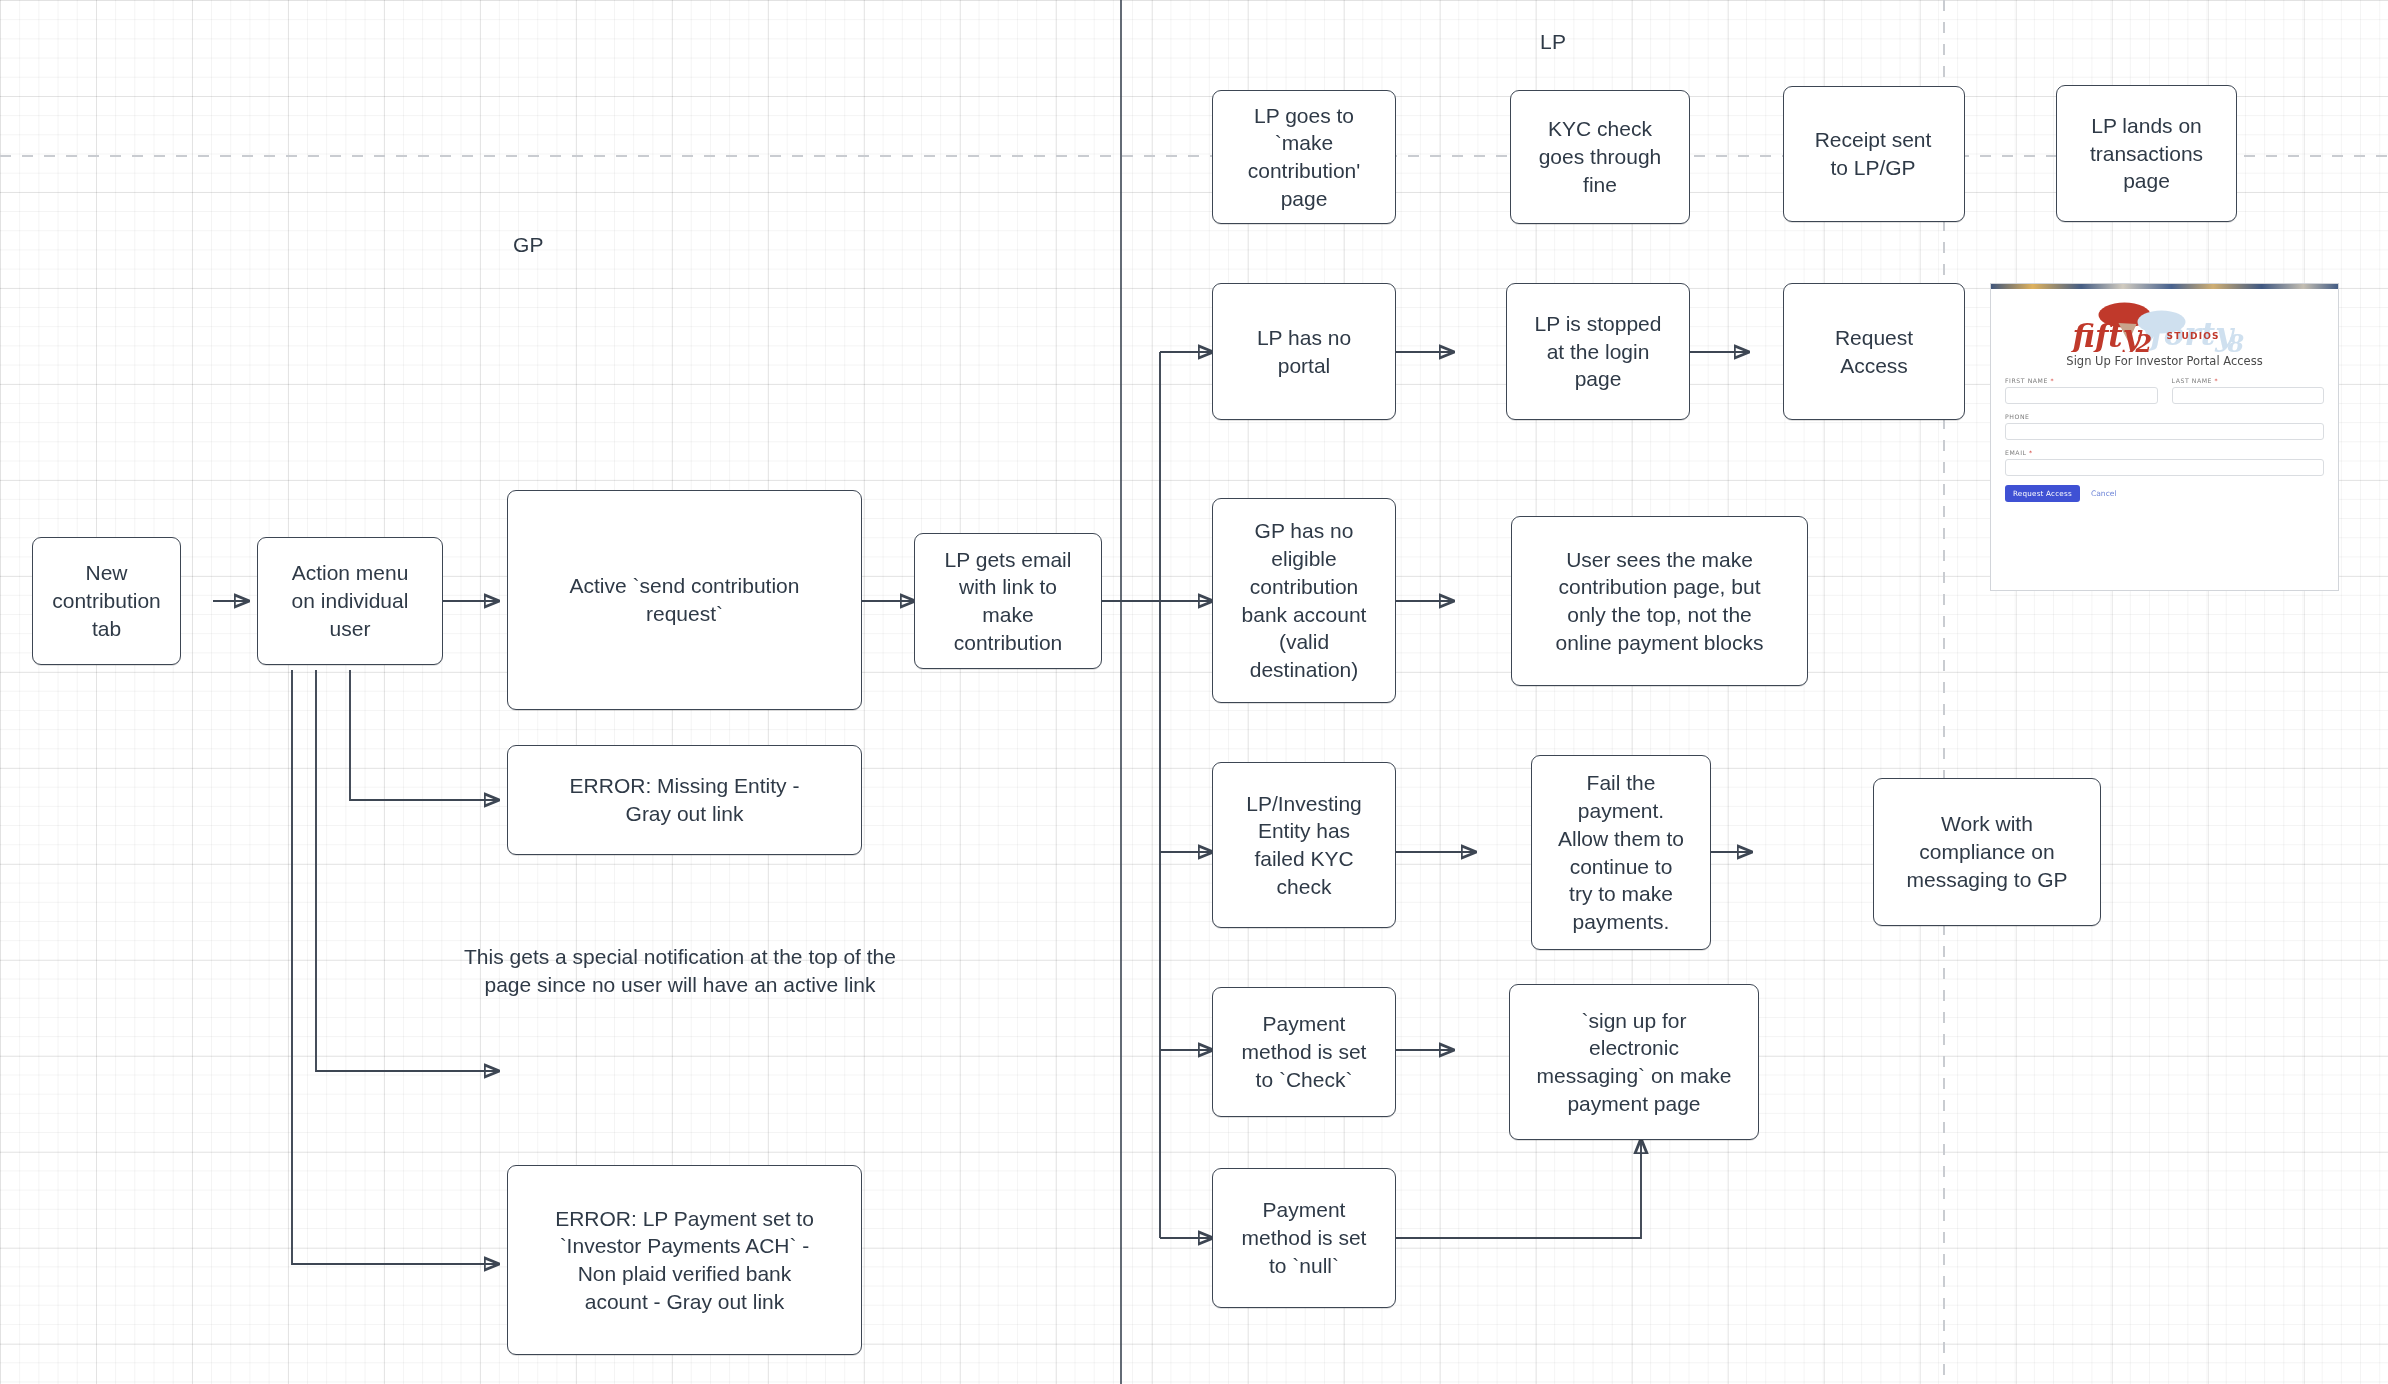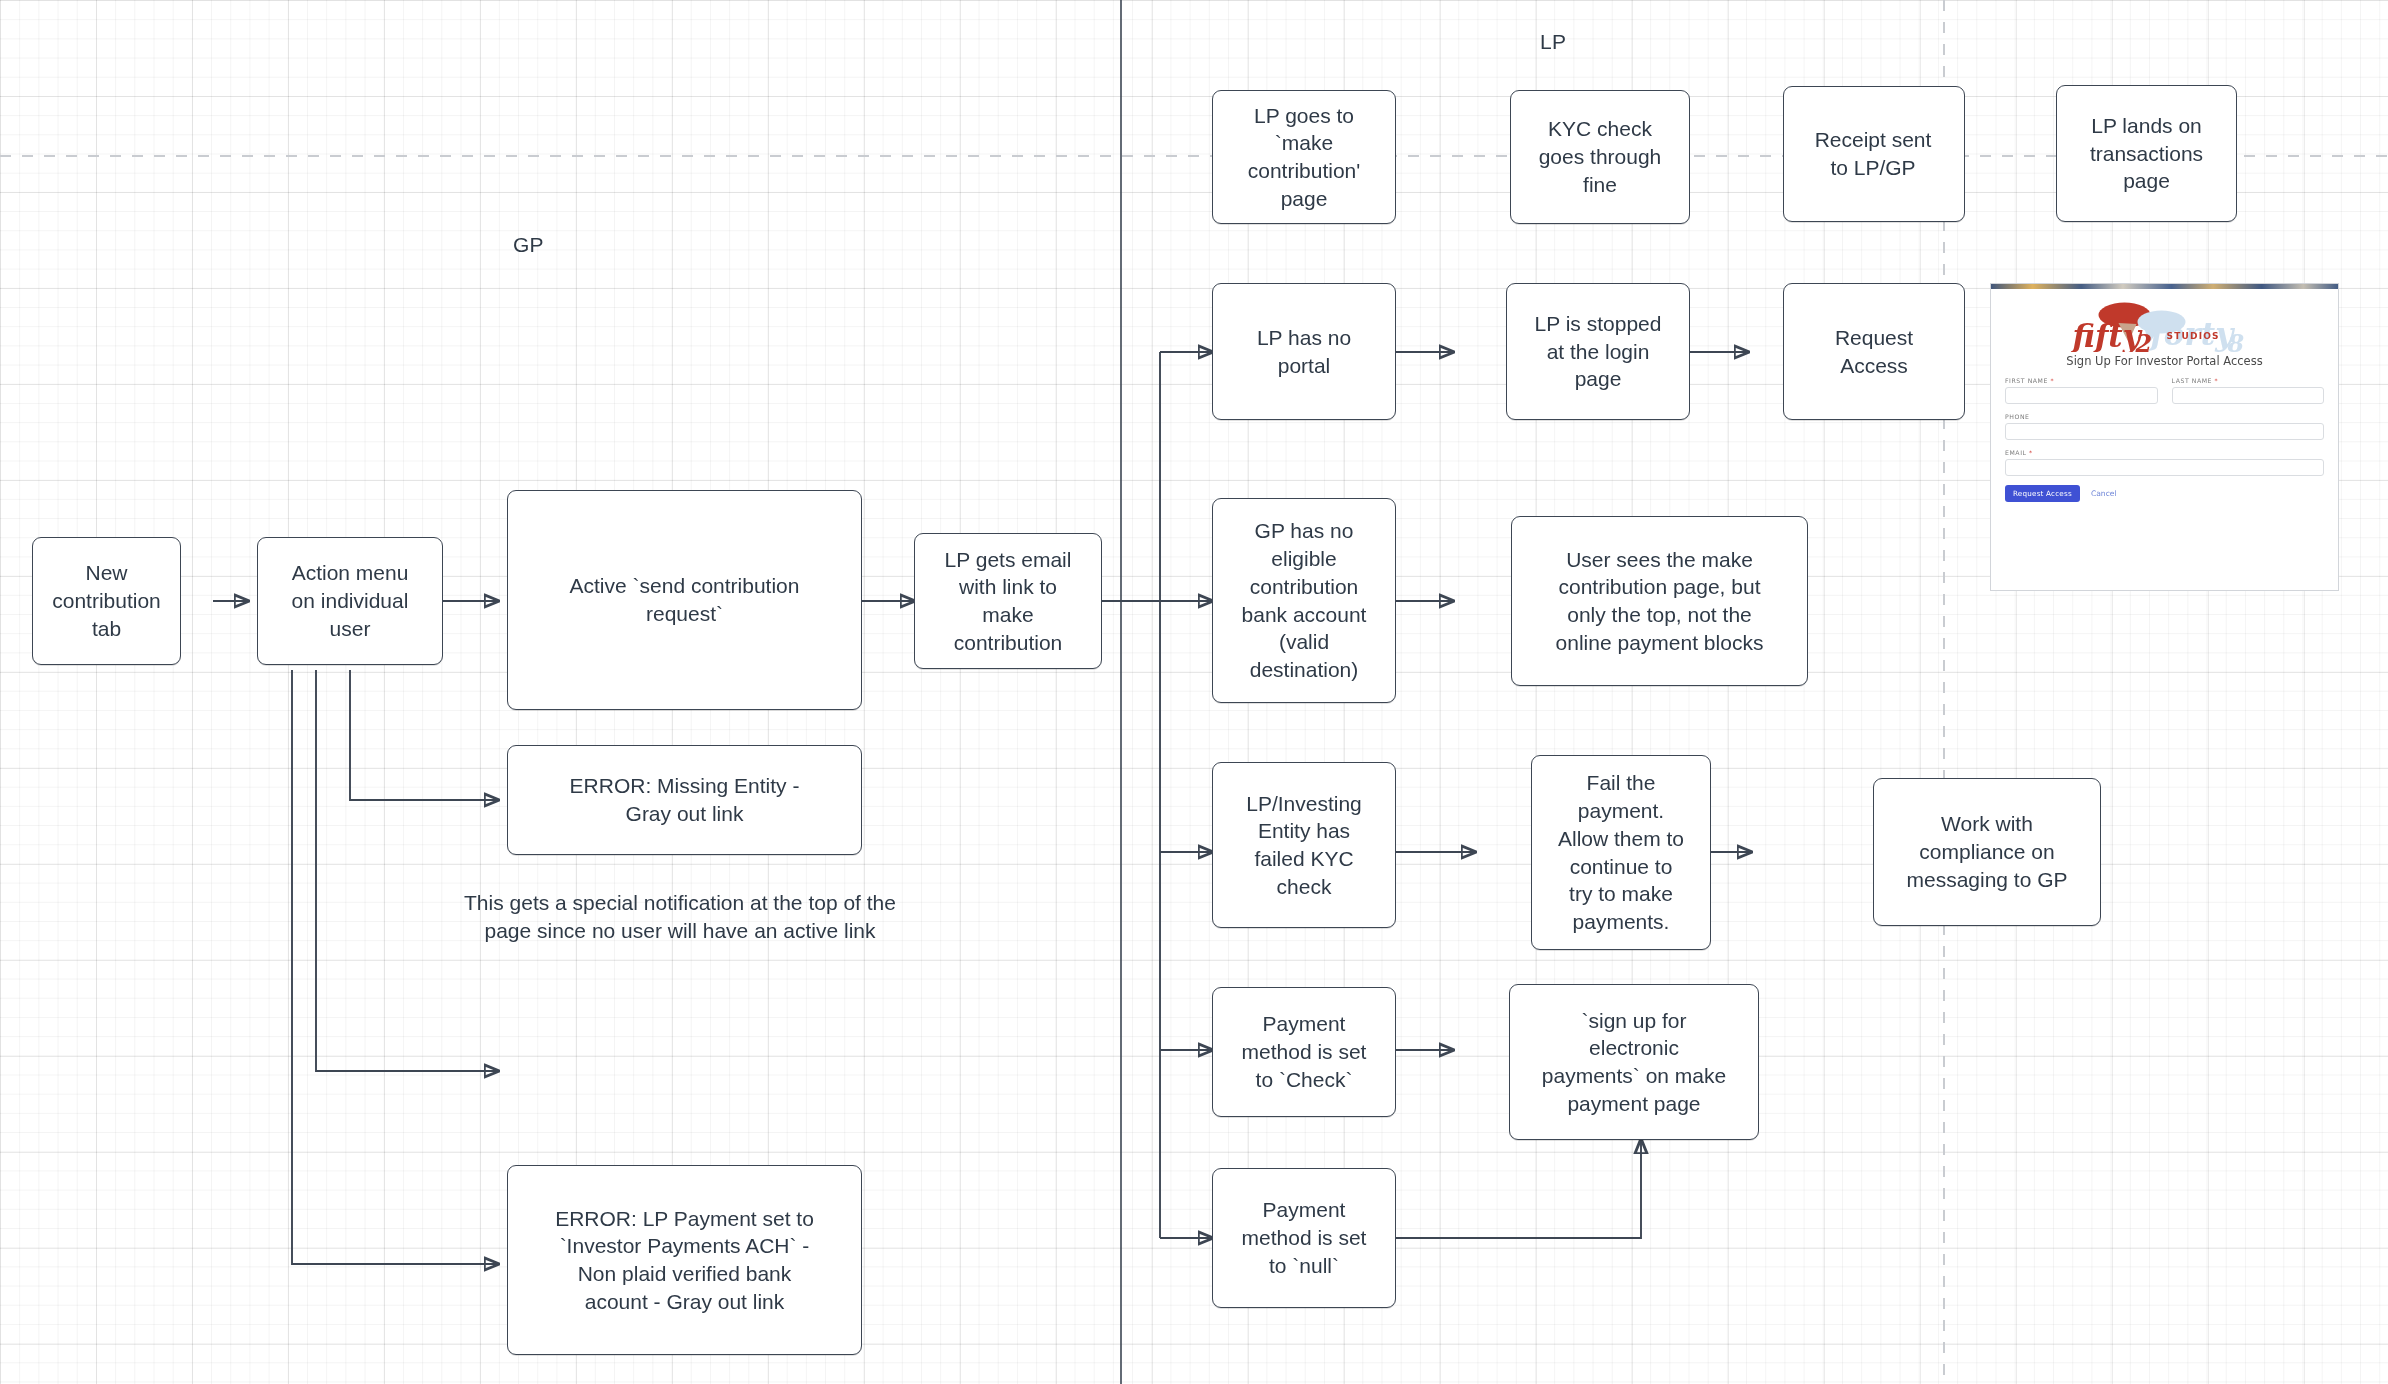--- a/index.html
+++ b/index.html
@@ -211,21 +211,21 @@
   <div class="node" style="left:507px; top:490px; width:355px; height:220px;">
     <span class="txt">Active `send contribution
 request`</span>
   </div>
 
   <div class="node" style="left:507px; top:745px; width:355px; height:110px;">
     <span class="txt">ERROR: Missing Entity -
 Gray out link</span>
   </div>
 
-  <div class="annotation" style="left:400px; top:889px; width:560px;">This gets a special notification at the top of the
+  <div class="annotation" style="left:400px; top:943px; width:560px;">This gets a special notification at the top of the
 page since no user will have an active link</div>
 
 
   <div class="node" style="left:507px; top:1165px; width:355px; height:190px;">
     <span class="txt">ERROR: LP Payment set to
 `Investor Payments ACH` -
 Non plaid verified bank
 acount - Gray out link</span>
   </div>
 
@@ -371,21 +371,21 @@
   
   <div class="node" style="left:1212px; top:987px; width:184px; height:130px;">
     <span class="txt">Payment
 method is set
 to `Check`</span>
   </div>
 
   <div class="node" style="left:1509px; top:984px; width:250px; height:156px;">
     <span class="txt">`sign up for
 electronic
-payments` on make
+messaging` on make
 payment page</span>
   </div>
 
   <div class="node" style="left:1212px; top:1168px; width:184px; height:140px;">
     <span class="txt">Payment
 method is set
 to `null`</span>
   </div>
 
 </div>

